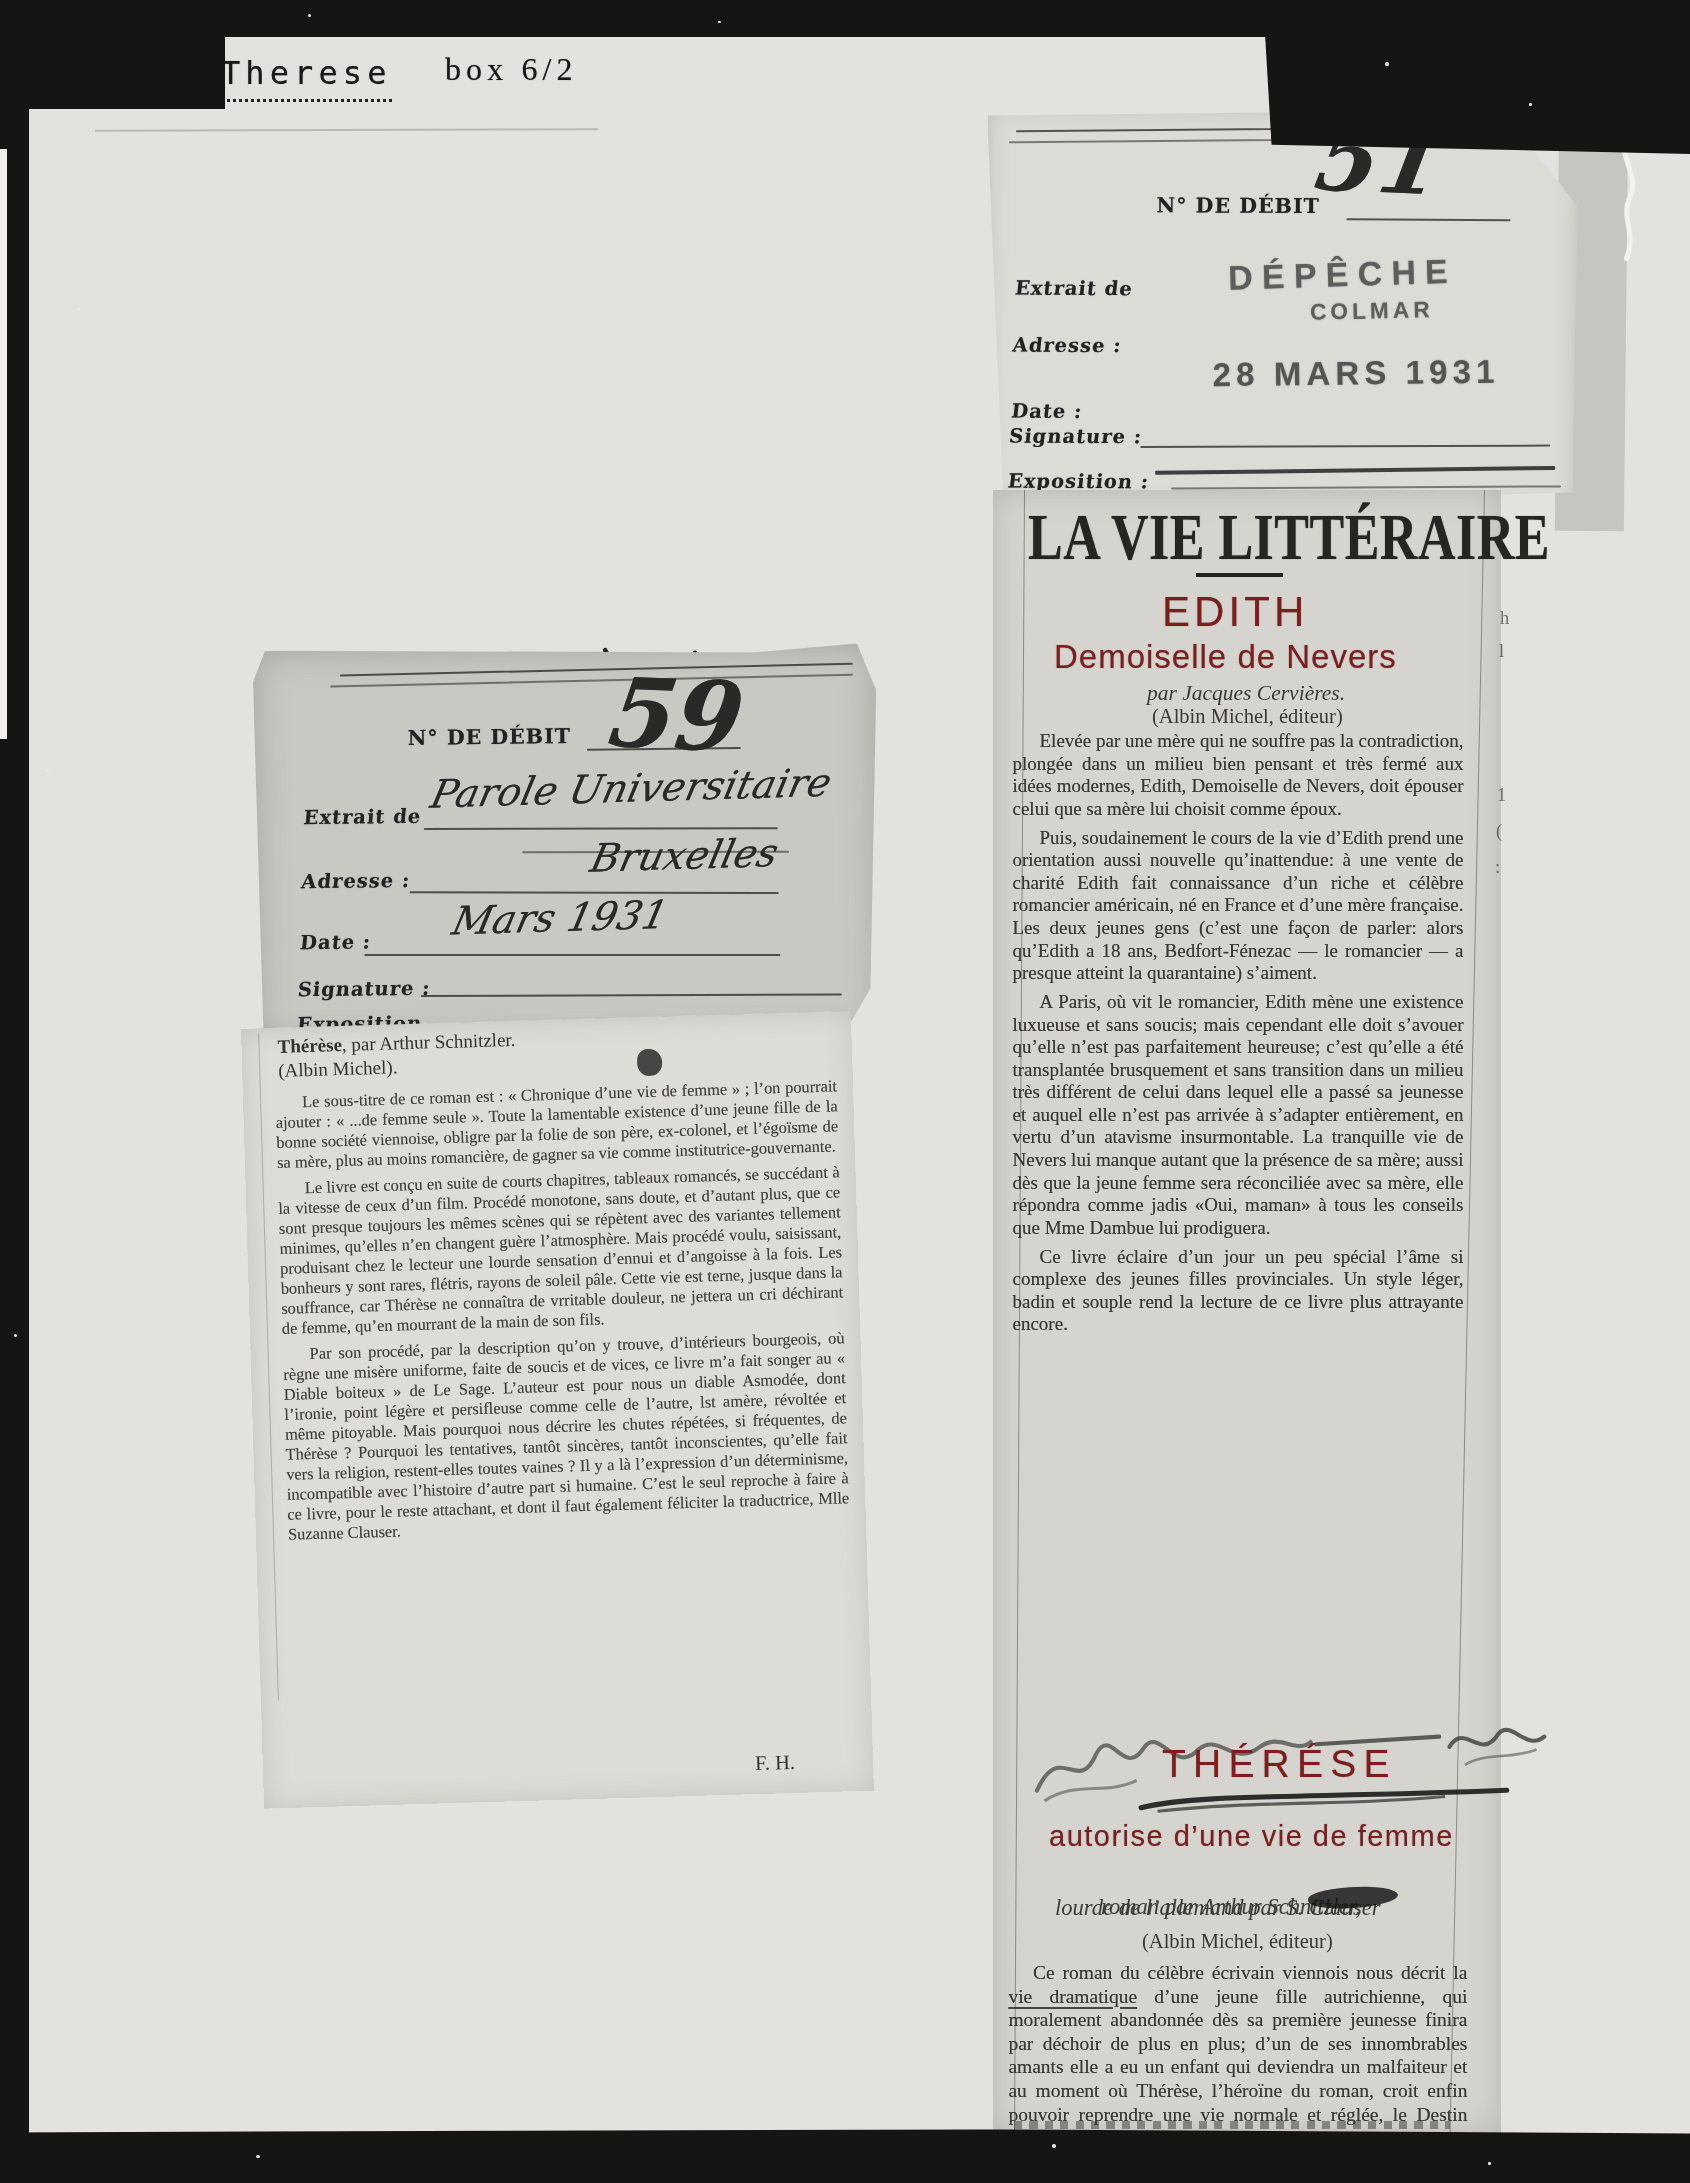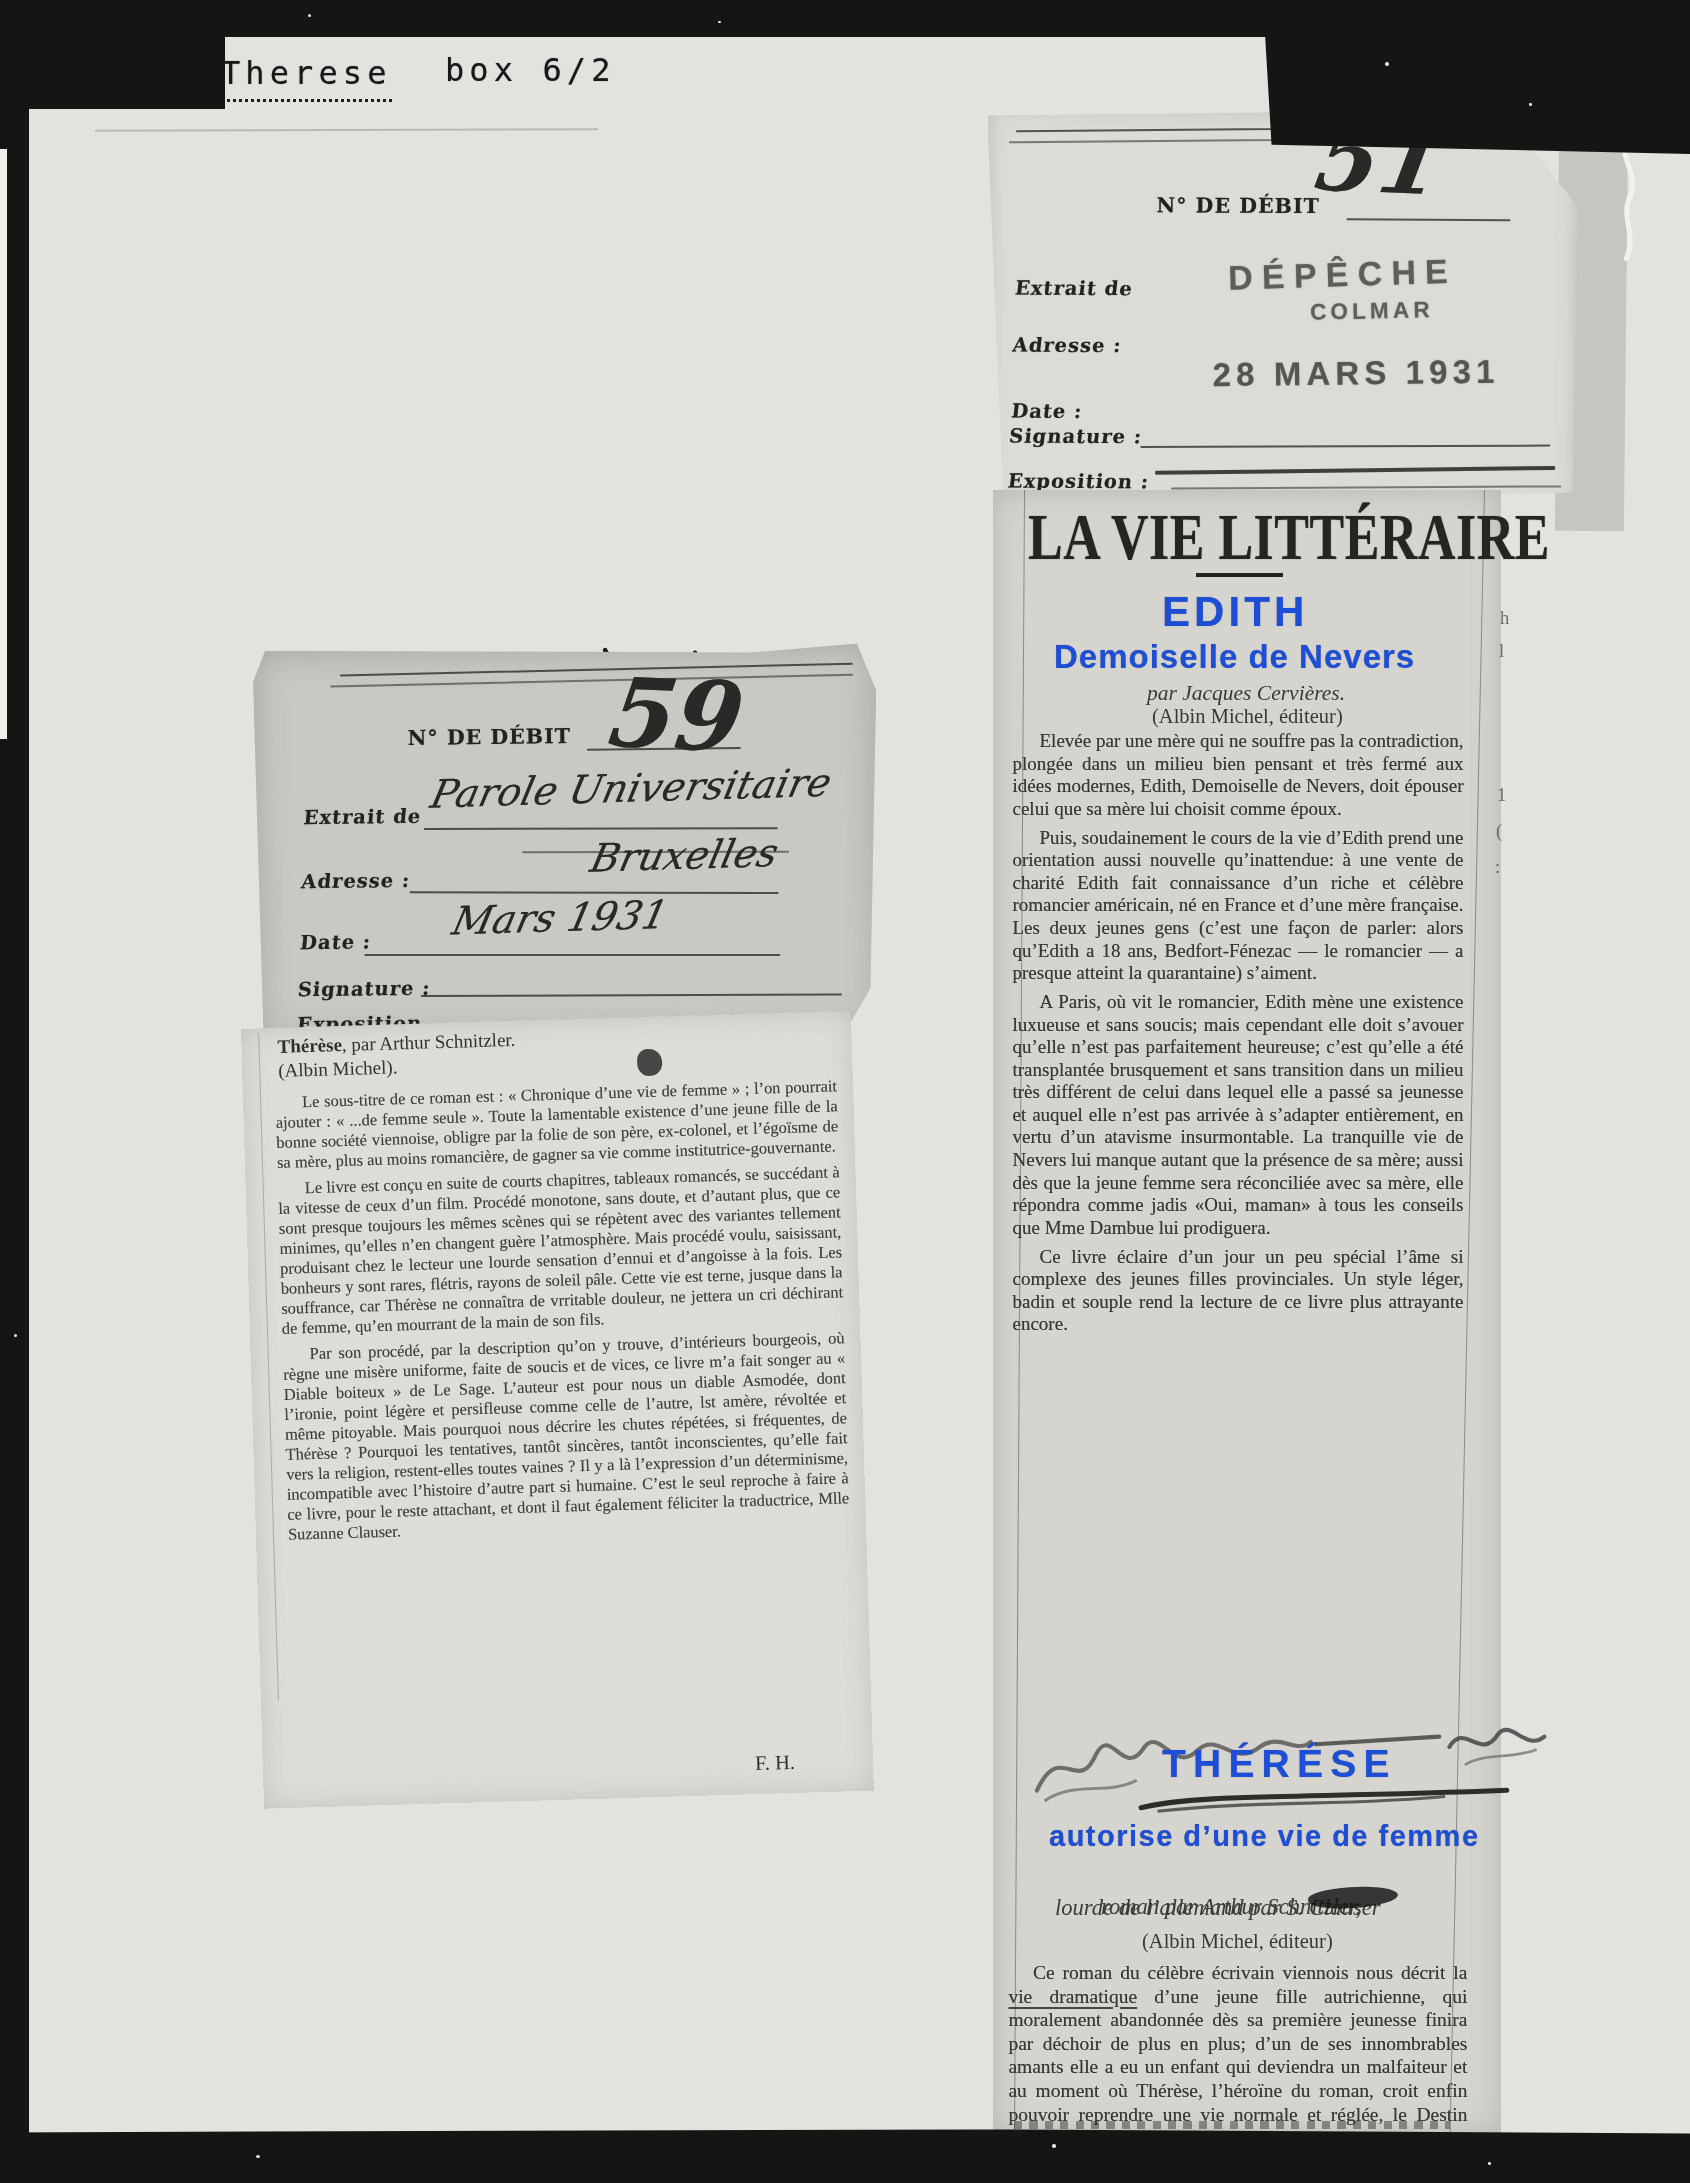--- a/index.html
+++ b/index.html
@@ -21,21 +21,21 @@
   .fline.thin{height:1.5px;background:rgba(40,39,37,.55);}
   .hand{font-family:"DejaVu Serif", serif;font-style:italic;color:#25242283;
         color:#2a2927;transform-origin:left bottom;text-shadow:0 0 0.5px rgba(30,30,30,.5);}
   .stamp{font-family:"Liberation Sans", sans-serif;font-weight:700;color:rgba(78,77,75,.78);
          text-shadow:0 0 1.5px rgba(90,90,88,.55);}
   
   .news{color:#33312e;}
   .headline{font-family:"Liberation Serif", serif;font-weight:700;color:#262522;
             transform:scaleY(1.28);transform-origin:left top;letter-spacing:0.5px;
             text-shadow:0 0 1px rgba(40,40,38,.6);white-space:nowrap;}
-  .gothic{font-family:"Liberation Sans", sans-serif;font-weight:700;color:#1d4ed8;
+  .gothic{font-family:"Liberation Sans", sans-serif;font-weight:400;color:#7f1d1d;
           text-shadow:0 0 1px rgba(40,40,38,.5);}
   .ital{font-style:italic;}
   .bodycol p{margin:0 0 6.2px 0;text-align:justify;text-indent:27px;}
   .rbody{font-size:19px;line-height:22.6px;color:#393733;text-shadow:0 0 0.5px rgba(55,53,50,.6);}
   .lbody{font-size:16.4px;line-height:20px;color:#403e3a;text-shadow:0 0 0.5px rgba(60,58,54,.45);}
   .rule-v{position:absolute;width:1px;background:rgba(30,30,28,.40);}
   .frag{position:absolute;font-size:18.5px;color:rgba(60,58,55,.7);}
   .wavy-ul{text-decoration:underline;text-decoration-style:solid;text-decoration-thickness:2.1px;
            text-decoration-color:rgba(45,44,41,.65);text-underline-offset:4.1px;}
   .scrawl{position:absolute;pointer-events:none;}
@@ -46,21 +46,21 @@
 </head>
 <body>
 
 <div id="canvas">
 
   <div class="abs noint" style="left:82px;top:57px;width:27px;height:49px;border-left:3.1px solid #1a1a19;border-top:2.6px solid #1a1a19;"></div>
   <div class="abs noint" style="left:95px;top:129px;width:503px;height:1.5px;background:rgba(40,40,38,.22);transform:rotate(-.15deg);"></div>
 
   <div class="abs typew" style="left:145px;top:54px;font-size:32px;">35.</div>
   <div class="abs typew" style="left:221px;top:54px;font-size:32px;border-bottom:3.6px dotted #1f1f1e;padding-bottom:7.2px;">Therese</div>
-  <div class="abs typew" style="left:445px;top:51px;font-size:32px;">box 6/2</div>
+  <div class="abs typew" style="left:445px;top:51px;font-size:32px;font-family:Liberation Serif, serif;">box 6/2</div>
 
   <div class="abs noint" style="left:1557px;top:121px;width:69px;height:410px;background:#c6c5c1;transform:rotate(.6deg);"></div>
   <svg class="scrawl" style="left:1606px;top:128px;" width="46" height="133" viewBox="0 0 90 260">
     <path d="M40,5 C20,60 70,90 45,140 C30,175 60,210 40,255" stroke="#f2f1ee" stroke-width="10" fill="none" stroke-linecap="round"></path>
   </svg>
 
   <div class="slip" style="left:987px;top:109px;width:590px;height:398px;background:#dcdbd6;transform:rotate(.3deg);
               clip-path:polygon(0 2%,87% 0,100% 24%,99.4% 96%,3% 100%,0 6%);box-shadow:0 0 20.5px rgba(120,119,115,.35) inset;">
     <div class="fline" style="left:28px;top:18.5px;width:518px;transform:rotate(-.8deg);"></div>
     <div class="fline thin" style="left:20.5px;top:30px;width:528px;transform:rotate(-.8deg);"></div>

